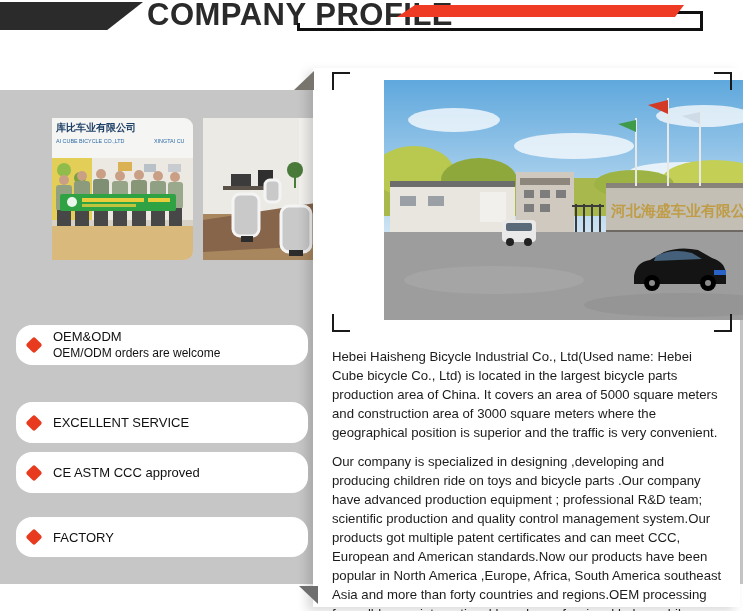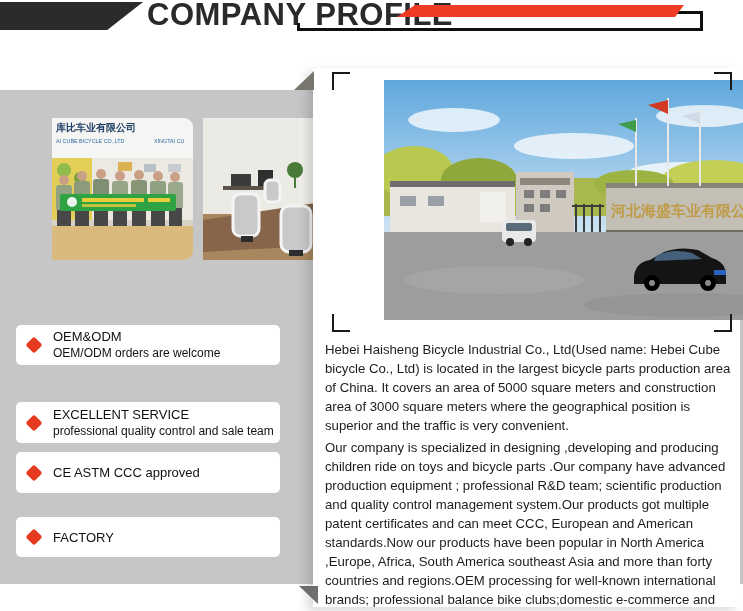--- a/index.html
+++ b/index.html
@@ -52,25 +52,25 @@
   .corner{position:absolute;width:16px;height:16px;z-index:4;}
   .corner.tl{left:332px;top:72px;border-left:2px solid #1a1a1a;border-top:2px solid #1a1a1a;}
   .corner.tr{left:714px;top:72px;border-right:2px solid #1a1a1a;border-top:2px solid #1a1a1a;}
   .corner.bl{left:332px;top:314px;border-left:2px solid #1a1a1a;border-bottom:2px solid #1a1a1a;}
   .corner.br{left:714px;top:314px;border-right:2px solid #1a1a1a;border-bottom:2px solid #1a1a1a;}
 
   .about{
     position:absolute;left:322px;top:337px;width:412px;
     font-size:13.2px;line-height:19px;color:#1c1c1c;
   }
-  .about p{margin:3px;}
+  .about p{margin:10px;}
 
   
   .feature{
-    position:absolute;left:16px;width:264px;background:#ffffff;border-radius:5px;
+    position:absolute;left:16px;width:292px;background:#ffffff;border-radius:16px;
     display:flex;align-items:center;
   }
   .f1{top:325px;height:40px;}
   .f2{top:402px;height:41px;}
   .f3{top:452px;height:41px;}
   .f4{top:517px;height:40px;}
   .diamond{
     width:12px;height:12px;background:#e73a1e;border-radius:2px;
     transform:rotate(45deg);margin-left:12px;flex:0 0 auto;
   }
@@ -283,21 +283,20 @@
     <span class="feature-text">
       <span class="feature-title">OEM&amp;ODM</span>
       <span class="feature-sub">OEM/ODM orders are welcome</span>
     </span>
   </div>
 
   <div class="feature f2">
     <span class="diamond"></span>
     <span class="feature-text">
       <span class="feature-title">EXCELLENT SERVICE</span>
-      <span class="feature-sub">professional quality control and sale team</span>
     </span>
   </div>
 
   <div class="feature f4">
     <span class="diamond"></span>
     <span class="feature-text">
       <span class="feature-title">FACTORY</span>
     </span>
   </div>
 

